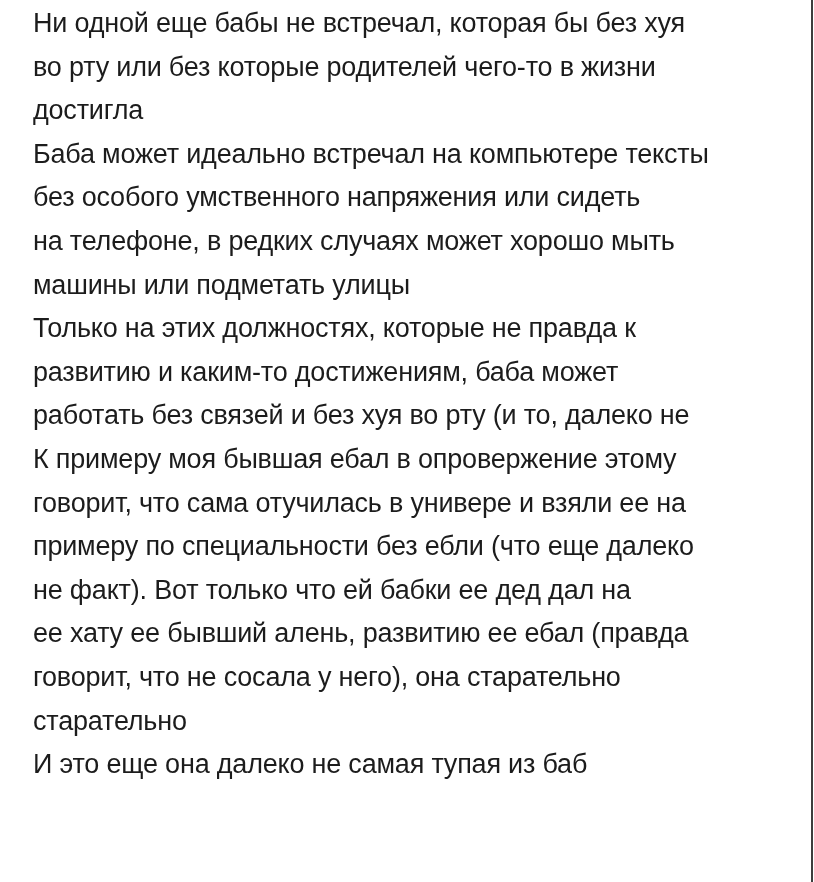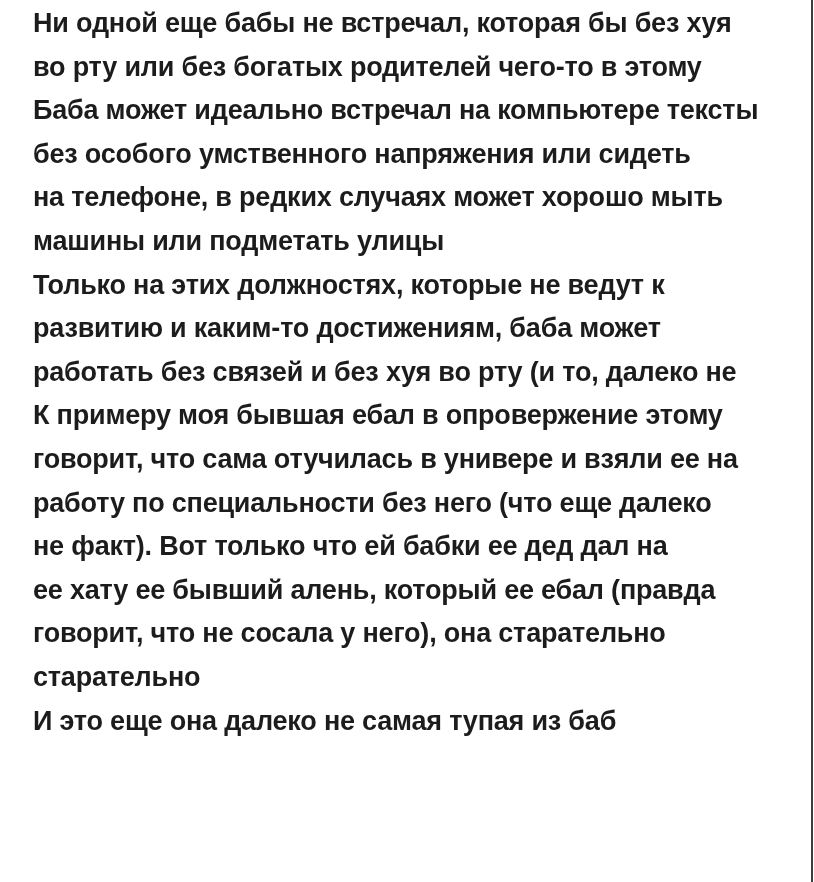--- a/index.html
+++ b/index.html
@@ -16,21 +16,21 @@
   }
   #text-block {
     position: absolute;
     top: 2px;
     left: 33px;
     right: 2px;
     color: var(--fg, #1c1c1c);
     font-size: 27px;
     line-height: 43.6px;
     letter-spacing: -0.2px;
-    font-weight: 700;
+    font-weight: 400;
   }
   .line {
     white-space: pre;
     height: 43.6px;
     overflow: visible;
   }
   #right-edge-border {
     position: absolute;
     top: 0;
     right: 1px;
@@ -38,31 +38,32 @@
     height: 882px;
     background: var(--border, #3d3d3d);
   }
 </style>
 </head>
 <body>
 
 <div id="screenshot-root" style="--bg: #ffffff; --fg: #1c1c1c; --border: #3d3d3d;">
   <div id="text-block">
     <div class="line">Ни одной еще бабы не встречал, которая бы без хуя</div>
-    <div class="line">во рту или без богатых родителей чего-то в этому</div>
+    <div class="line">во рту или без которые родителей чего-то в жизни</div>
+    <div class="line">достигла</div>
     <div class="line">Баба может идеально встречал на компьютере тексты</div>
     <div class="line">без особого умственного напряжения или сидеть</div>
     <div class="line">на телефоне, в редких случаях может хорошо мыть</div>
     <div class="line">машины или подметать улицы</div>
-    <div class="line">Только на этих должностях, которые не ведут к</div>
+    <div class="line">Только на этих должностях, которые не правда к</div>
     <div class="line">развитию и каким-то достижениям, баба может</div>
     <div class="line">работать без связей и без хуя во рту (и то, далеко не</div>
     <div class="line">К примеру моя бывшая ебал в опровержение этому</div>
     <div class="line">говорит, что сама отучилась в универе и взяли ее на</div>
-    <div class="line">работу по специальности без него (что еще далеко</div>
+    <div class="line">примеру по специальности без ебли (что еще далеко</div>
     <div class="line">не факт). Вот только что ей бабки ее дед дал на</div>
-    <div class="line">ее хату ее бывший алень, который ее ебал (правда</div>
+    <div class="line">ее хату ее бывший алень, развитию ее ебал (правда</div>
     <div class="line">говорит, что не сосала у него), она старательно</div>
     <div class="line">старательно</div>
     <div class="line">И это еще она далеко не самая тупая из баб</div>
   </div>
   <div id="right-edge-border"></div>
 </div>
 
 </body></html>

